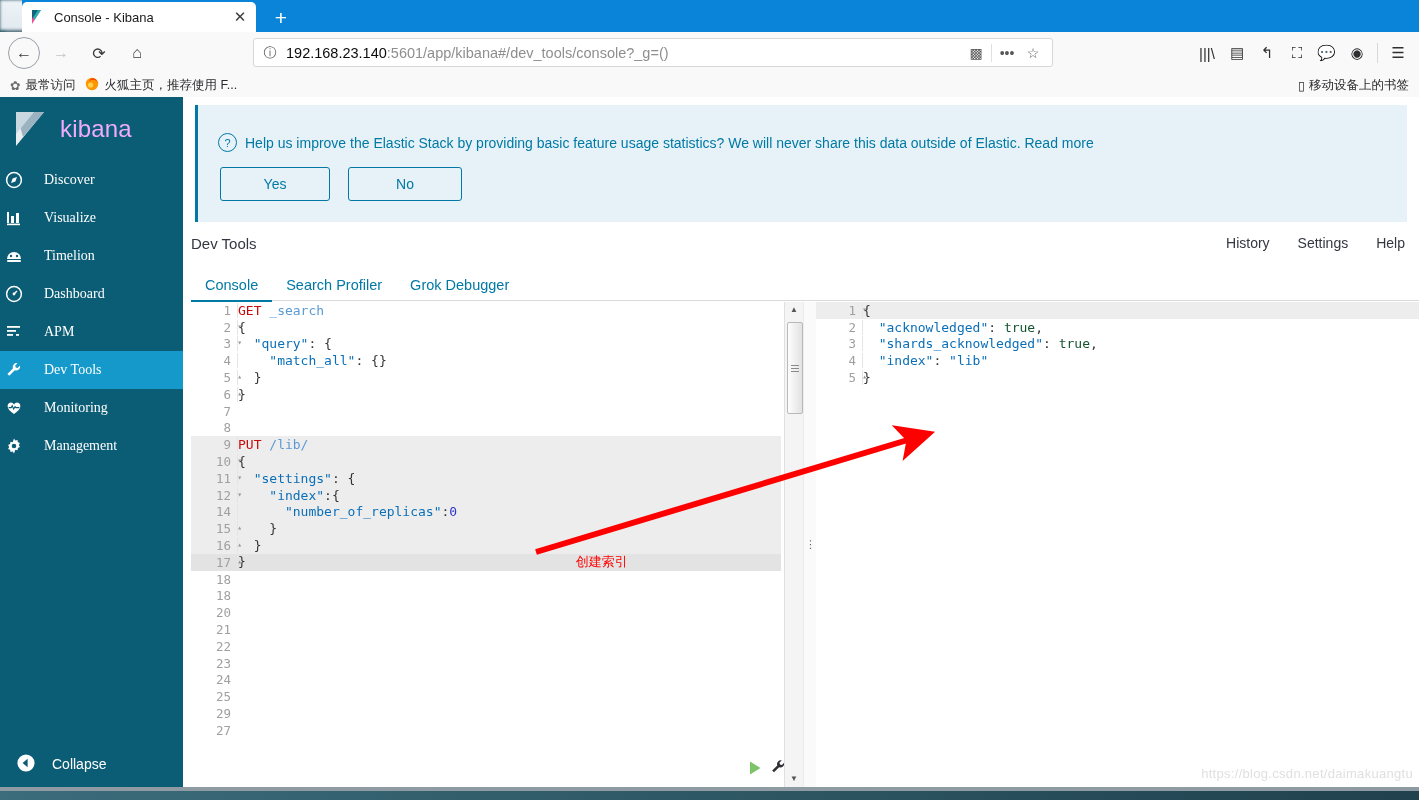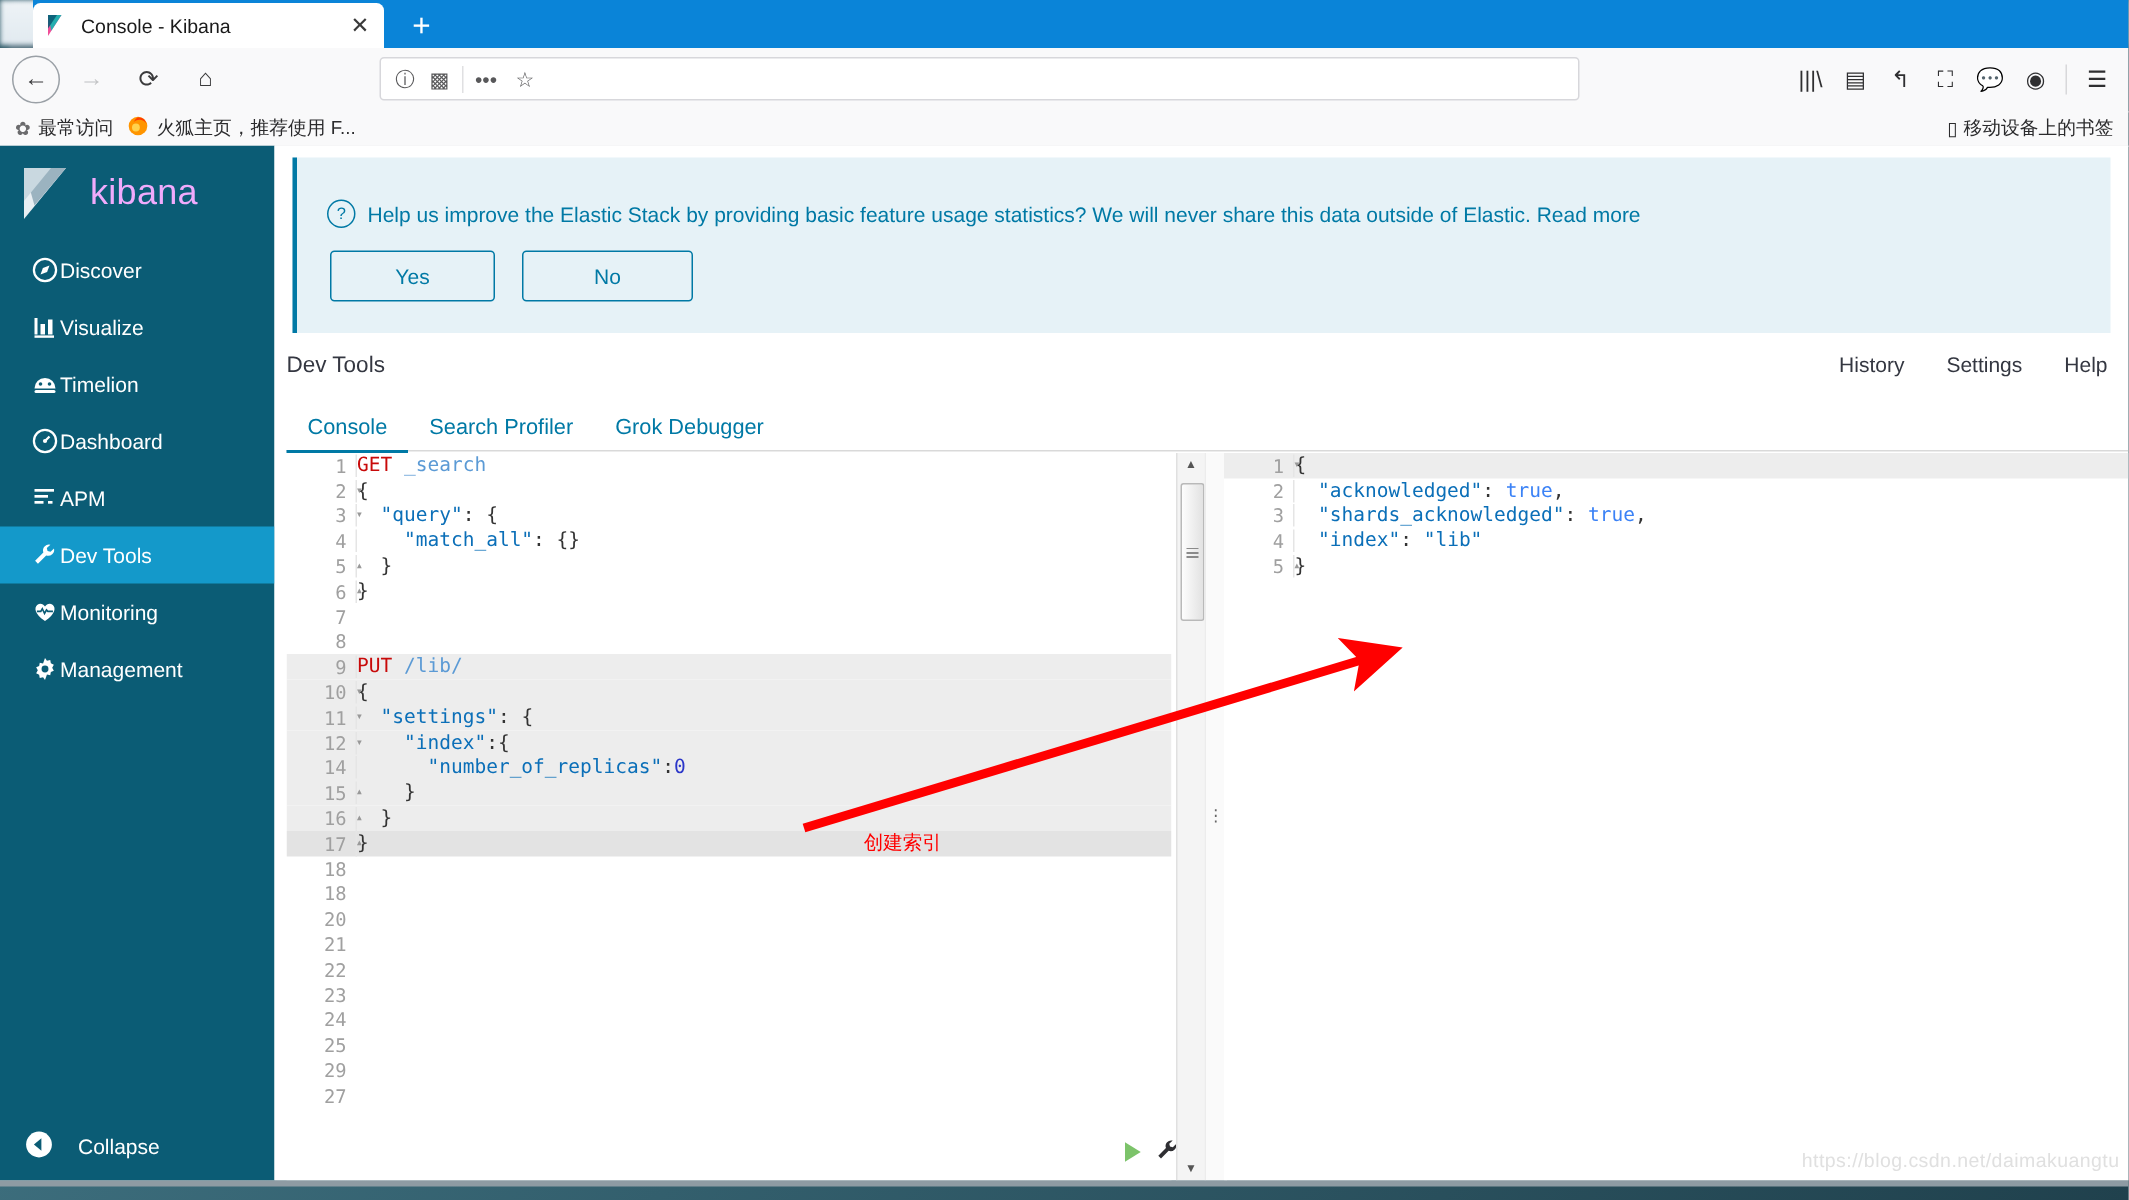--- a/index.html
+++ b/index.html
@@ -110,22 +110,22 @@
   #sidebar{
     position:absolute;left:0;top:0;width:183px;height:690px;background:#0b5c75;
     color:#fff;
   }
   #brand{
     display:flex;align-items:center;height:64px;padding-left:14px;gap:12px;
   }
   #brand .logo{width:34px;height:36px;position:relative;}
   #brand .name{font-size:24px;letter-spacing:.2px;color:#f0abfc;font-weight:400;}
   .navitem{
-    display:flex;align-items:center;height:38px;padding-left:20px;gap:0;
-    font-size:14px;color:#fff;
+    display:flex;align-items:center;height:38px;padding-left:4px;gap:20px;
+    font-size:14px;color:#fff;font-family:Liberation Serif, serif;
   }
   .navitem.active{background:#1499ca;}
   .navitem .ic{width:20px;height:20px;display:flex;align-items:center;justify-content:center;flex:0 0 20px;}
   #collapse{
     position:absolute;left:0;bottom:4px;width:183px;height:38px;
     display:flex;align-items:center;padding-left:16px;gap:16px;font-size:14px;color:#fff;
   }
 
   #content{
     position:absolute;left:183px;top:0;right:0;height:690px;background:#fff;
@@ -189,21 +189,21 @@
   }
   .fold{position:absolute;right:-5px;top:2px;font-size:8px;color:#999;}
   .codetext{flex:1 1 auto;border-left:1px solid #e5e5e5;}
   .row-hl{background:#ededed;}
   .row-cur{background:#e3e3e3;}
   .m{color:#c80a0a;}     
   .u{color:#5b9ad5;}     
   .k{color:#0b6fb8;}     
   .p{color:#333;}        
   .n{color:#2b36c9;}     
-  .b{color:#3b82f6;}     
+  .b{color:#14532d;}     
   .cn{color:#ff0000;}    
 
   #run-btn{position:absolute;left:556px;top:458px;width:16px;height:16px;}
   #wrench-btn{position:absolute;left:578px;top:456px;width:18px;height:18px;}
 
   
   #lscroll{
     position:absolute;left:593px;top:0;width:18px;bottom:0;background:#f4f4f4;border-left:1px solid #e0e0e0;
   }
   #lscroll .arw{height:14px;display:flex;align-items:center;justify-content:center;font-size:8px;color:#555;}
@@ -275,20 +275,21 @@
 
   <div id="navbar">
     <div class="navbtn" id="navbtn-back">←</div>
     <div class="navbtn" id="navbtn-fwd">→</div>
     <div class="navbtn">⟳</div>
     <div class="navbtn">⌂</div>
   </div>
 
   <div id="urlbar">
     <span class="info-ic">ⓘ</span>
+    <span class="urltext"><b>192.168.23.140</b><span>:5601/app/kibana#/dev_tools/console?_g=()</span></span>
     <span class="ub-ic">▩</span>
     <span class="sep"></span>
     <span class="ub-ic">•••</span>
     <span class="ub-ic">☆</span>
   </div>
 
   <div id="toolbar-right">
     <div class="tb">|||\</div>
     <div class="tb">▤</div>
     <div class="tb">↰</div>

